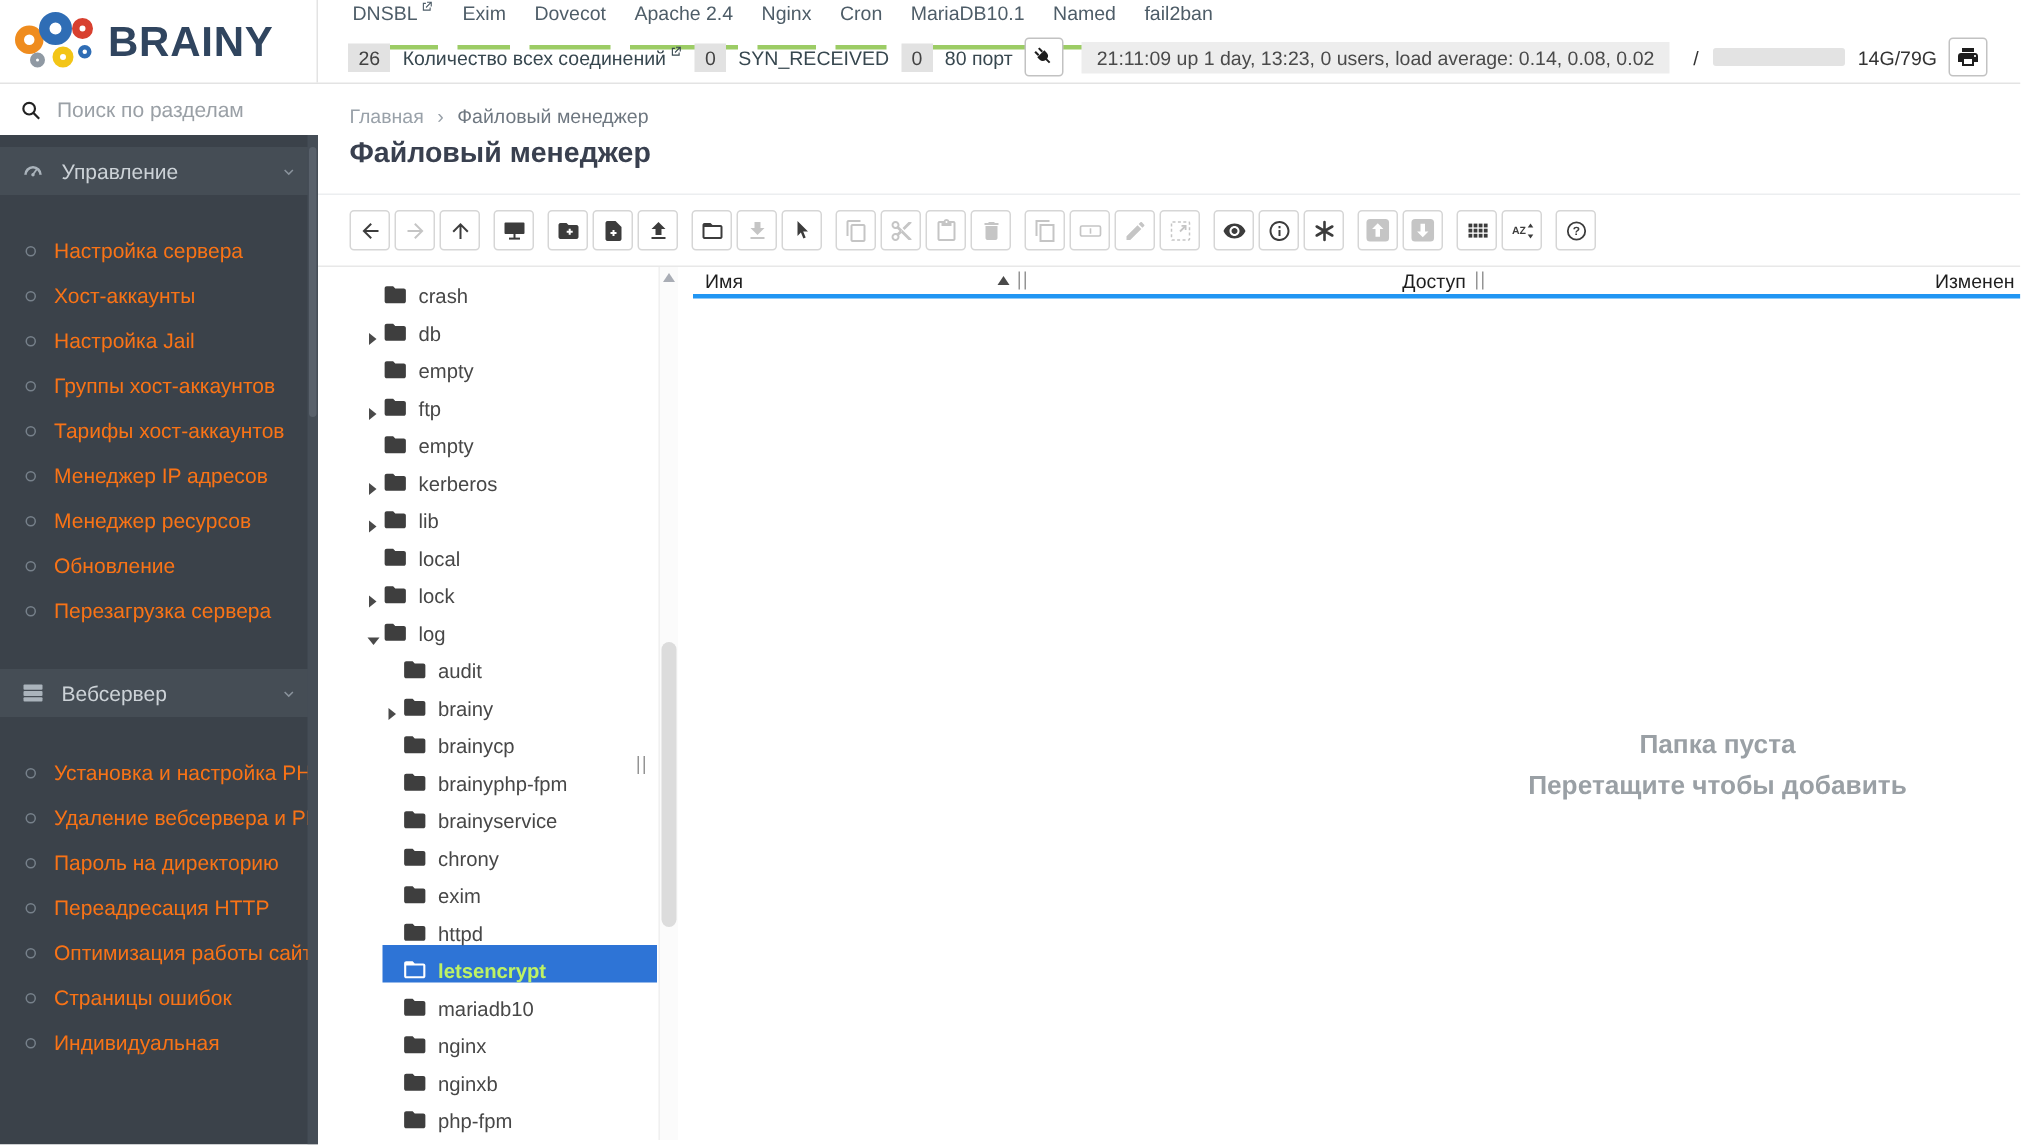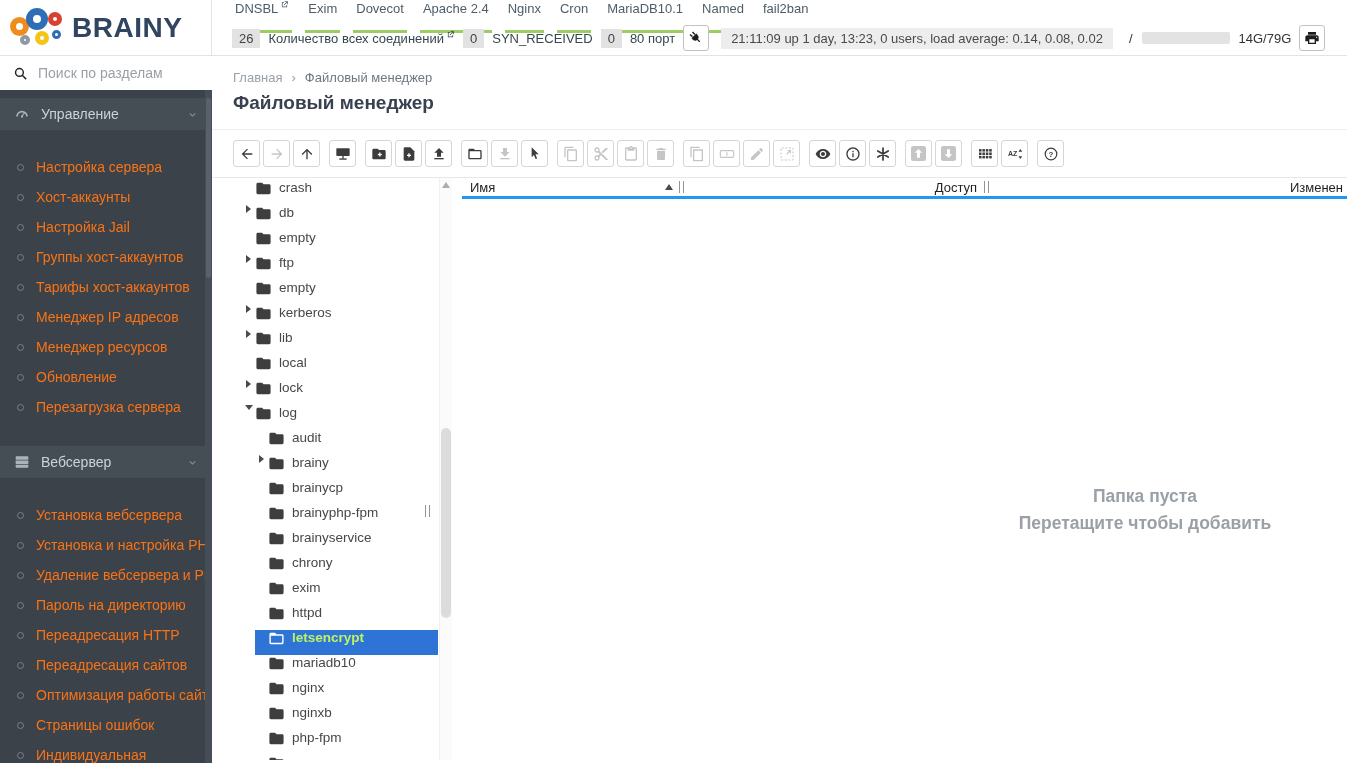--- a/index.html
+++ b/index.html
@@ -64,21 +64,21 @@
   .title-divider { margin-top:15px; border-top:1px solid #eceef0; }
   .toolbar { display:flex; gap:9px; padding:10px 0 10px 21px; align-items:center; }
   .tb-group { display:flex; gap:3px; }
   .tb-btn { width:27px; height:27px; border:1px solid #d6d6d6; border-radius:3px; background:#fff; display:flex; align-items:center; justify-content:center; color:#3c3c3c; cursor:pointer; padding:0; }
   .tb-btn svg { width:16px; height:16px; fill:currentColor; }
   .tb-btn.disabled { color:#c5c5c5; cursor:default; }
   .tb-btn.filled svg { width:19px; height:19px; }
 
   .content { display:flex; border-top:1px solid #e8e8e8; height:583px; position:relative; }
   .tree-panel { width:240px; flex-shrink:0; position:relative; padding-top:2px; overflow:hidden; }
-  .tree-row { height:25px; display:flex; align-items:flex-start; font-size:13.5px; color:#474747; cursor:pointer; margin-right:14px; }
+  .tree-row { height:25px; display:flex; align-items:flex-end; font-size:13.5px; color:#474747; cursor:pointer; margin-right:14px; }
   .tree-row.d1 { margin-left:30px; }
   .tree-row.d2 { margin-left:43px; }
   .tree-row .arrow { width:13px; display:flex; justify-content:center; align-items:center; flex-shrink:0; }
   .tree-row .folder { width:17px; height:17px; color:#3e3e3e; margin-right:7px; flex-shrink:0; fill:currentColor; }
   .tree-row.selected { background:#2e74d6; color:#bef264; font-weight:bold; }
   .tree-row.selected .folder { color:#fff; }
   .tri-r { width:0; height:0; border-left:5px solid #4a4a4a; border-top:4px solid transparent; border-bottom:4px solid transparent; }
   .tri-d { width:0; height:0; border-top:5px solid #4a4a4a; border-left:4px solid transparent; border-right:4px solid transparent; }
   .splitter-grip { position:absolute; right:22px; top:325px; }
   .grip { display:inline-block; width:5px; height:12px; border-left:1.5px solid #949494; border-right:1.5px solid #949494; }
@@ -254,41 +254,33 @@
             <rect x="2.5" y="16.3" width="19" height="4.2" rx="1"></rect>
           </svg>
           <span>Вебсервер</span>
           <svg viewBox="0 0 24 24" class="icon chev" fill="currentColor">
             <path d="M6 9.5l6 6 6-6" fill="none" stroke="currentColor" stroke-width="2.2"></path>
           </svg>
         </div>
         <div class="side-items">
           <div class="side-item">
             <span class="bullet"></span>
-            <span>Установка вебсервера</span>
-          </div>
-          <div class="side-item">
-            <span class="bullet"></span>
             <span>Установка и настройка PHP</span>
           </div>
           <div class="side-item">
             <span class="bullet"></span>
             <span>Удаление вебсервера и PHP</span>
           </div>
           <div class="side-item">
             <span class="bullet"></span>
             <span>Пароль на директорию</span>
           </div>
           <div class="side-item">
             <span class="bullet"></span>
             <span>Переадресация HTTP</span>
-          </div>
-          <div class="side-item">
-            <span class="bullet"></span>
-            <span>Переадресация сайтов</span>
           </div>
           <div class="side-item">
             <span class="bullet"></span>
             <span>Оптимизация работы сайта</span>
           </div>
           <div class="side-item">
             <span class="bullet"></span>
             <span>Страницы ошибок</span>
           </div>
           <div class="side-item">

